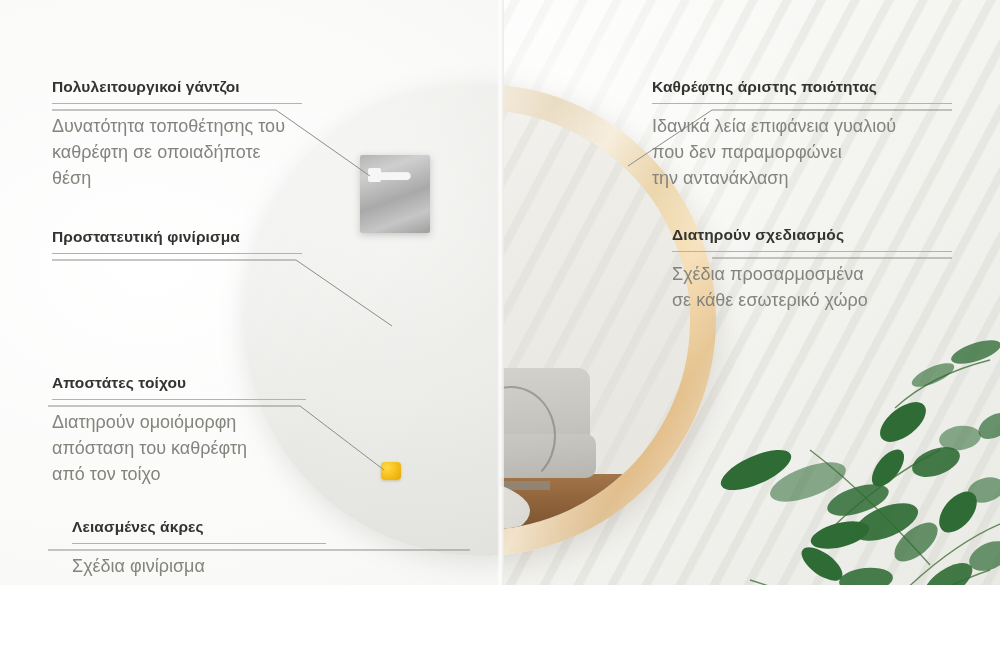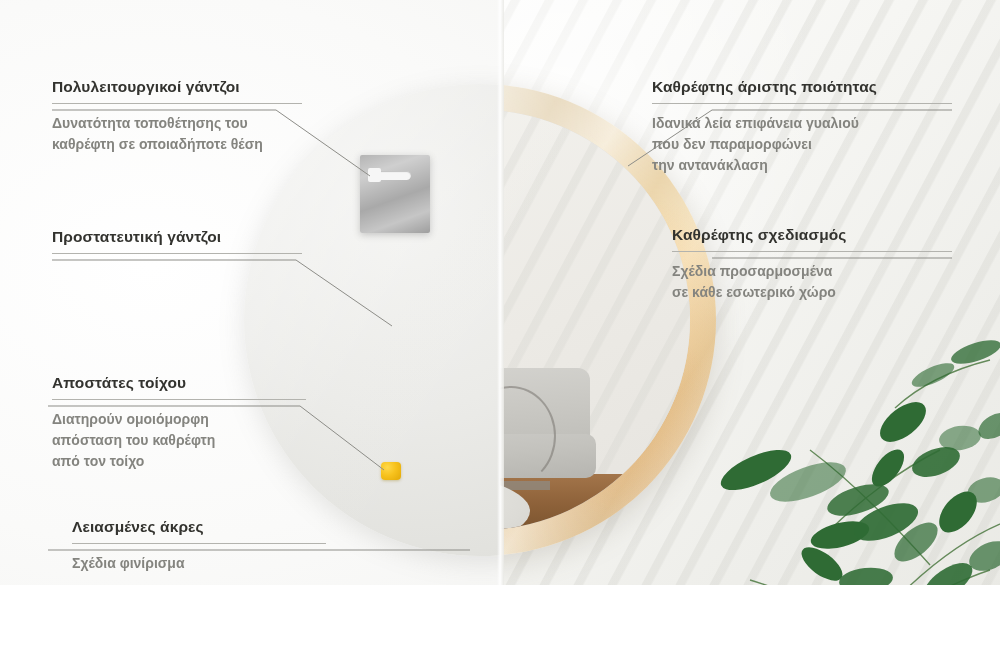--- a/index.html
+++ b/index.html
@@ -285,25 +285,24 @@
     color: #33332f;
     letter-spacing: .1px;
     white-space: nowrap;
   }
   .callout .c-rule {
     height: 1px;
     background: #b3b3ae;
     margin: 7px 0 9px 0;
   }
   .callout .c-desc {
-    font-size: 14px;
-    line-height: 21px;
+    font-size: 18px;
+    line-height: 26px;
     color: #84847f;
     white-space: pre-line;
-    font-weight: bold;
   }
   .c-left { text-align: left; }
   .c-right { }
 
   
   #connectors {
     position: absolute;
     left: 0; top: 0;
     width: 1000px; height: 666px;
     z-index: 7;
@@ -404,21 +403,21 @@
   </svg>
 
   <div class="callout c-left" style="left:52px; top:78px; width:250px;">
     <div class="c-title">Πολυλειτουργικοί γάντζοι</div>
     <div class="c-rule"></div>
     <div class="c-desc">Δυνατότητα τοποθέτησης του
 καθρέφτη σε οποιαδήποτε θέση</div>
   </div>
 
   <div class="callout c-left" style="left:52px; top:228px; width:250px;">
-    <div class="c-title">Προστατευτική γάντζοι</div>
+    <div class="c-title">Προστατευτική φινίρισμα</div>
     <div class="c-rule"></div>
   </div>
 
   <div class="callout c-left" style="left:52px; top:374px; width:254px;">
     <div class="c-title">Αποστάτες τοίχου</div>
     <div class="c-rule"></div>
     <div class="c-desc">Διατηρούν ομοιόμορφη
 απόσταση του καθρέφτη
 από τον τοίχο</div>
   </div>
@@ -431,19 +430,19 @@
 
   <div class="callout c-right" style="left:652px; top:78px; width:300px;">
     <div class="c-title">Καθρέφτης άριστης ποιότητας</div>
     <div class="c-rule"></div>
     <div class="c-desc">Ιδανικά λεία επιφάνεια γυαλιού
 που δεν παραμορφώνει
 την αντανάκλαση</div>
   </div>
 
   <div class="callout c-right" style="left:672px; top:226px; width:280px;">
-    <div class="c-title">Καθρέφτης σχεδιασμός</div>
+    <div class="c-title">Διατηρούν σχεδιασμός</div>
     <div class="c-rule"></div>
     <div class="c-desc">Σχέδια προσαρμοσμένα
 σε κάθε εσωτερικό χώρο</div>
   </div>
 
 </div>
 
 </body></html>

